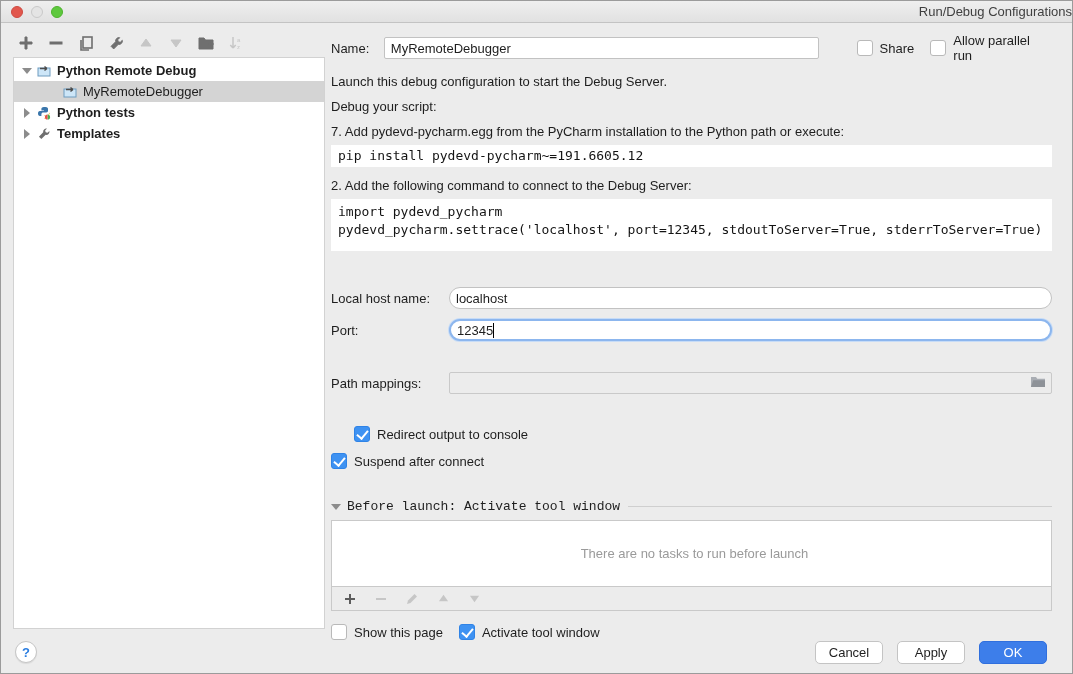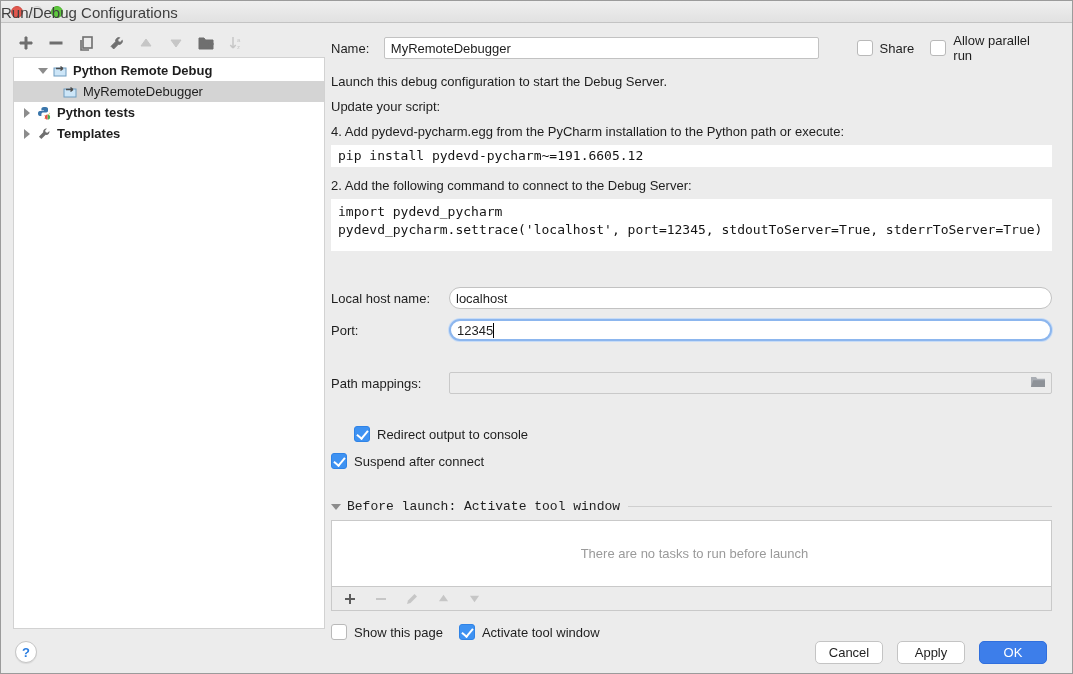--- a/index.html
+++ b/index.html
@@ -7,21 +7,21 @@
   body { font-family:"Liberation Sans", sans-serif; font-size:13px; color:#1e1e1e; background:#ececec; }
   .window { position:relative; width:1073px; height:674px; background:#ececec; border:1px solid #9b9b9b; overflow:hidden; }
 
   
   .titlebar { position:relative; height:22px; background:linear-gradient(#efefef,#e1e1e1); border-bottom:1px solid #c3c3c3; }
   .traffic { position:absolute; left:10px; top:5px; display:flex; gap:8px; }
   .tl { width:12px; height:12px; border-radius:50%; }
   .tl.red { background:#e1574d; border:1px solid #ce4a41; }
   .tl.gray { background:#e4e4e4; border:1px solid #c9c9c9; }
   .tl.green { background:#5ec83e; border:1px solid #4eb32e; }
-  .title { position:absolute; left:0; right:0; top:3px; text-align:left; color:#3f3f3f; font-size:15px; }
+  .title { position:absolute; left:0; right:0; top:3px; text-align:right; color:#3f3f3f; font-size:13px; }
 
   
   .tree-toolbar { position:absolute; left:16px; top:32px; display:flex; align-items:center; gap:12px; height:20px; }
   .tbi { width:18px; height:18px; display:flex; align-items:center; justify-content:center; }
   .tbi svg { display:block; }
   .ico { stroke:#6f6f6f; fill:#6f6f6f; }
   .ico-dis { stroke:#c6c6c6; fill:#c6c6c6; }
 
   .tree-panel { position:absolute; left:12px; top:56px; width:312px; height:572px; background:#ffffff; border:1px solid #d2d2d2; padding-top:2px; }
   .trow { display:flex; align-items:center; height:21px; white-space:nowrap; }
@@ -137,21 +137,21 @@
     <div class="tbi">
       <svg width="14" height="15" viewBox="0 0 14 15">
           <path d="M4 1v11M4 12l-2.7-3M4 12l2.7-3" stroke="#c6c6c6" stroke-width="1.5" fill="none"></path>
           <text x="8" y="6" font-size="6" fill="#c6c6c6" font-family="sans-serif">a</text>
           <text x="8" y="13" font-size="6" fill="#c6c6c6" font-family="sans-serif">z</text>
         </svg>
     </div>
   </div>
 
   <div class="tree-panel">
-    <div class="trow bold" style="padding-left:24px;">
+    <div class="trow bold" style="padding-left:8px;">
       <span class="chev down"></span>
       <span class="tico">
         <svg width="14" height="12" viewBox="0 0 14 12">
             <rect x="1" y="3" width="12" height="8" fill="#cde6f8" stroke="#6e9cbf" stroke-width="1"></rect>
             <path d="M3 3.5h7M10 3.5l-2.5-2M10 3.5l-2.5 2" stroke="#4d4d4d" stroke-width="1.4" fill="none"></path>
           </svg>
       </span>
       <span class="lbl">Python Remote Debug</span>
     </div>
     <div class="trow selected" style="padding-left:44px;">
@@ -194,22 +194,22 @@
     <div class="row name-row">
       <span class="flabel">Name:</span>
       <input class="ti name-input" value="MyRemoteDebugger" style="">
       <span class="cbx off gap38"></span>
       <span class="cbl">Share</span>
       <span class="cbx off gap18"></span>
       <span class="cbl">Allow parallel run</span>
     </div>
 
     <div class="pline first">Launch this debug configuration to start the Debug Server.</div>
-    <div class="pline">Update your script:</div>
-    <div class="pline">4. Add pydevd-pycharm.egg from the PyCharm installation to the Python path or execute:</div>
+    <div class="pline">Debug your script:</div>
+    <div class="pline">7. Add pydevd-pycharm.egg from the PyCharm installation to the Python path or execute:</div>
     <div class="code">pip install pydevd-pycharm~=191.6605.12</div>
     <div class="pline" style="margin-top:10px;">2. Add the following command to connect to the Debug Server:</div>
     <div class="code two">
       <div>import pydevd_pycharm</div>
       <div>pydevd_pycharm.settrace('localhost', port=12345, stdoutToServer=True, stderrToServer=True)</div>
     </div>
 
     <div class="frow mt36">
       <span class="flabel">Local host name:</span>
       <input class="ti" value="localhost" style="">

